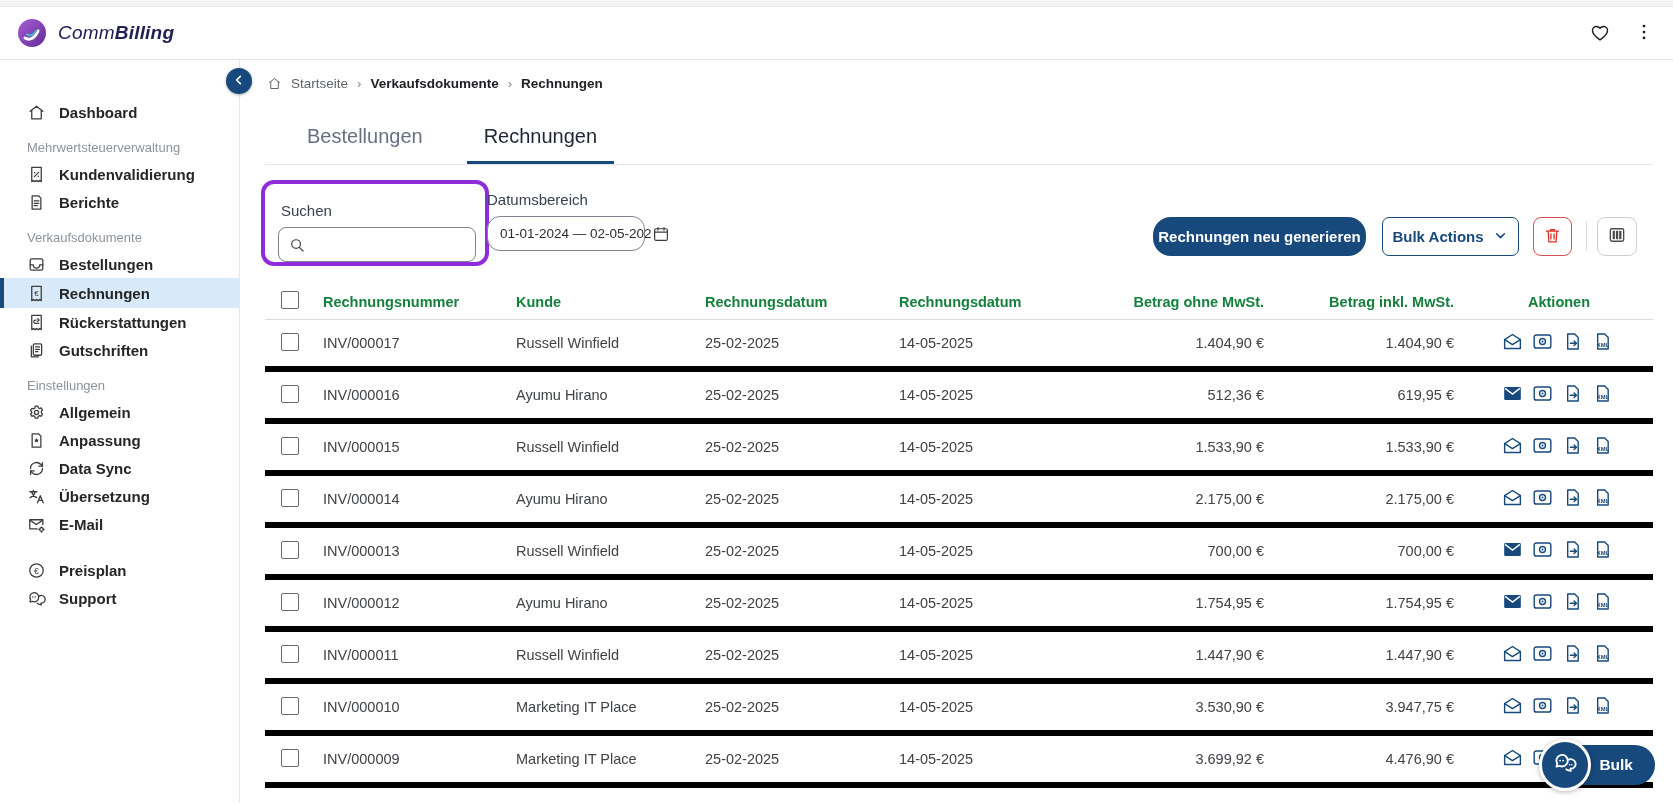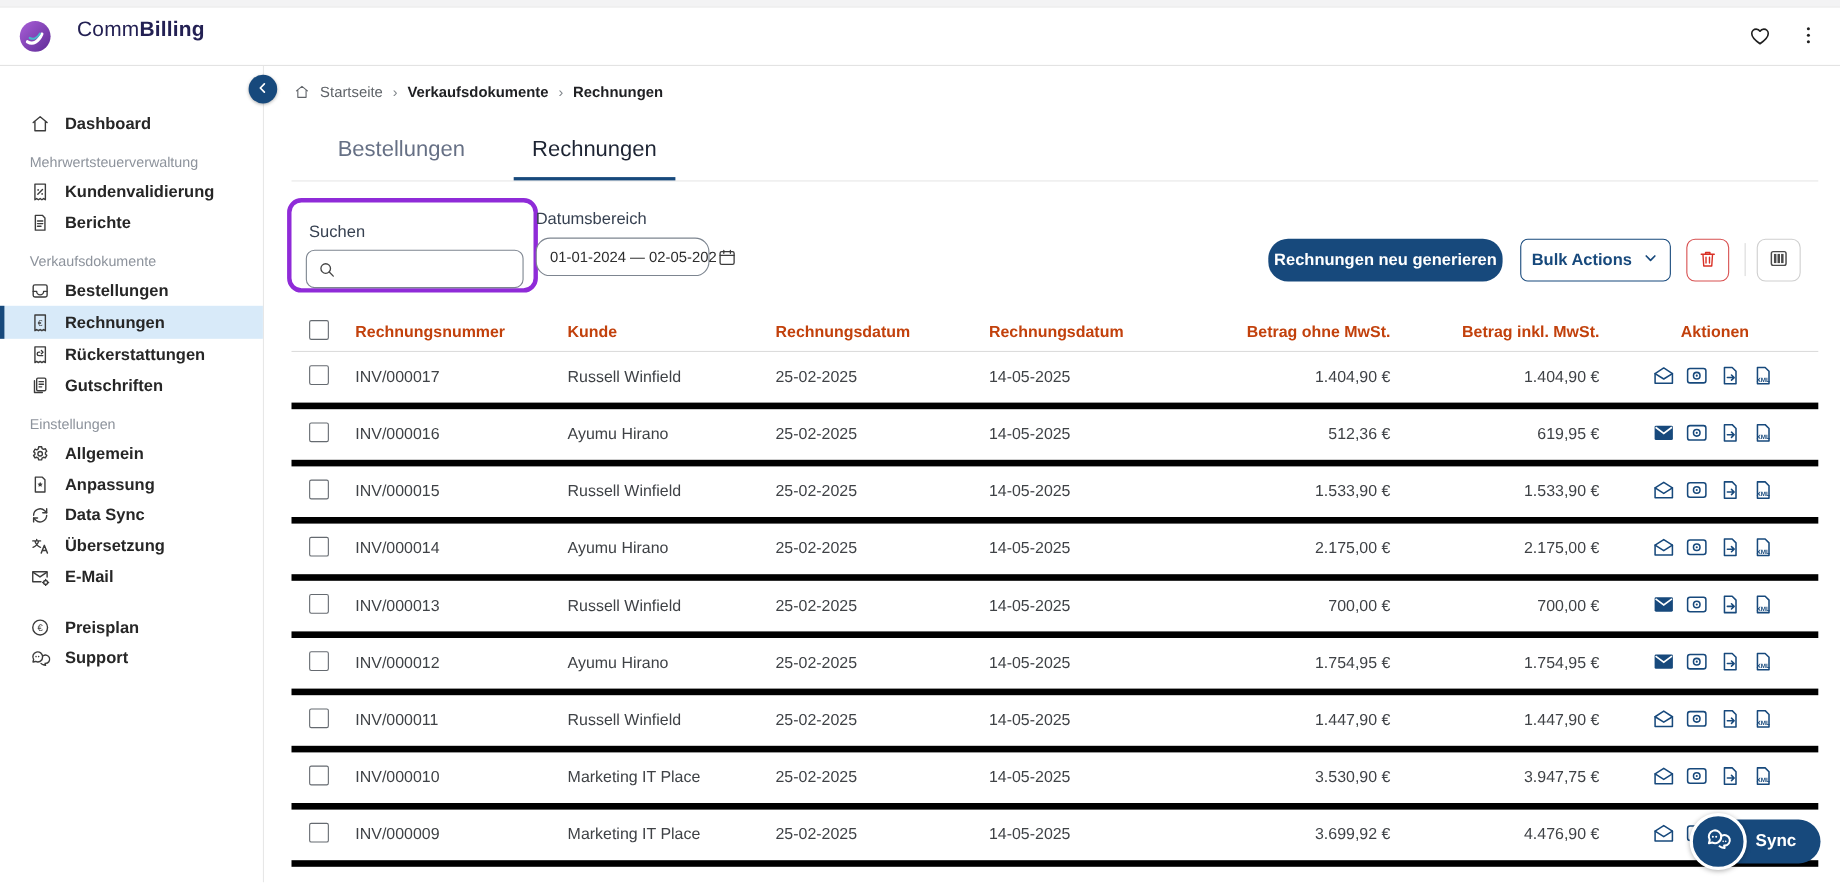--- a/index.html
+++ b/index.html
@@ -7,21 +7,21 @@
     --selected:#D8EAF9;
     --annotation:#8F2BD8;
     --danger:#D93025;
   }
   *{box-sizing:border-box;margin:0;padding:0;}
   body{margin:0;background:#fff;font-family:"Liberation Sans",sans-serif;}
   .page{position:relative;width:1673px;height:803px;background:#fff;overflow:hidden;}
   .topstrip{height:7px;background:#f3f3f4;border-bottom:1px solid #e8e8e8;}
   
   .topbar{height:53px;background:#fff;border-bottom:1px solid #e3e3e3;display:flex;align-items:center;justify-content:space-between;padding:0 14px 0 16px;}
-  .brand{display:flex;align-items:flex-start;gap:22px;}
+  .brand{display:flex;align-items:center;gap:10px;font-style:italic;}
   .brand svg{width:32px;height:32px;display:block;}
   .brand-text{font-size:19px;color:#232053;letter-spacing:.2px;}
   .brand-text b{font-weight:700;}
   .topbar-right{display:flex;align-items:center;gap:14px;}
   .icon-btn{background:none;border:none;cursor:pointer;padding:4px;color:#1f1f1f;display:flex;align-items:center;justify-content:center;}
   .icon-btn svg{width:22px;height:22px;}
   
   .shell{display:flex;height:742px;}
   .sidebar{position:relative;width:240px;border-right:1px solid #e7e7e7;background:#fff;padding-top:38px;flex:none;}
   .collapse-btn{position:absolute;top:8px;right:-13px;width:26px;height:26px;border-radius:50%;background:var(--primary);border:none;color:#fff;cursor:pointer;display:flex;align-items:center;justify-content:center;box-shadow:0 1px 3px rgba(0,0,0,.3);z-index:5;}
@@ -62,21 +62,21 @@
   .btn-bulk{position:absolute;left:1142px;top:157px;width:137px;height:39px;background:#fff;color:var(--primary);font-weight:700;font-size:15px;border:1.5px solid var(--primary);border-radius:7px;cursor:pointer;display:flex;align-items:center;justify-content:center;gap:8px;font-family:"Liberation Sans",sans-serif;}
   .btn-bulk svg{width:17px;height:17px;}
   .btn-trash{position:absolute;left:1293px;top:157px;width:39px;height:39px;background:#fff;border:1.5px solid #d85050;border-radius:8px;cursor:pointer;color:var(--danger);display:flex;align-items:center;justify-content:center;}
   .btn-trash svg{width:19px;height:19px;}
   .vsep{position:absolute;left:1346px;top:161px;width:1px;height:30px;background:#dadada;}
   .btn-cols{position:absolute;left:1357px;top:157px;width:40px;height:39px;background:#fff;border:1px solid #cfcfcf;border-radius:8px;cursor:pointer;color:#4a4a4a;display:flex;align-items:center;justify-content:center;}
   .btn-cols svg{width:20px;height:20px;}
   
   .table{position:absolute;left:25px;top:224px;width:1388px;}
   .thead,.tr{display:grid;grid-template-columns:58px 193px 189px 194px 175px 190px 190px 1fr;align-items:center;}
-  .thead{height:36px;border-bottom:1px solid #dcdcdc;font-weight:700;font-size:14.5px;color:#c2410c;}
+  .thead{height:36px;border-bottom:1px solid #dcdcdc;font-weight:700;font-size:14.5px;color:#15803d;}
   .tr{height:52px;border-bottom:6px solid #000000;font-size:14.5px;color:#3f4246;}
   .num{text-align:right;}
   .c-check{padding-left:16px;}
   .c-actions-h{padding-left:74px;}
   .c-actions{padding-left:48px;display:flex;align-items:center;gap:9px;}
   .checkbox{width:18px;height:18px;border:1.5px solid #656a70;border-radius:2px;background:#fff;display:inline-block;cursor:pointer;}
   .act-btn{background:none;border:none;padding:0;cursor:pointer;color:var(--primary);display:flex;align-items:center;}
   .act-btn svg{width:21px;height:21px;}
   
   .help-fab{position:absolute;right:18px;bottom:11px;display:flex;align-items:center;z-index:10;}
@@ -678,17 +678,17 @@
         <div class="help-circle">
             <span><svg viewBox="0 0 24 24">
                 <path fill="none" stroke="currentColor" stroke-width="1.7" stroke-linejoin="round" d="M14.5 9.8a5.2 5.2 0 1 0-9.6 2.7l-.7 2.8 2.9-.6a5.2 5.2 0 0 0 7.4-4.9z"></path>
                 <path fill="none" stroke="currentColor" stroke-width="1.7" stroke-linejoin="round" d="M15 9.2a4.4 4.4 0 1 1 2.4 8.1l-.4-.1.4 2.1-2.3-.5a4.4 4.4 0 0 1-2.4-1.5"></path>
                 <circle cx="7.5" cy="9.8" r=".85" fill="currentColor"></circle>
                 <circle cx="10.3" cy="9.8" r=".85" fill="currentColor"></circle>
                 <circle cx="16.2" cy="13.7" r=".7" fill="currentColor"></circle>
                 <circle cx="18.3" cy="13.7" r=".7" fill="currentColor"></circle>
               </svg></span>
           </div>
-        <button class="help-pill">Sync</button>
+        <button class="help-pill">Bulk</button>
       </div>
     </main>
   </div>
 </div>
 
 </body></html>

